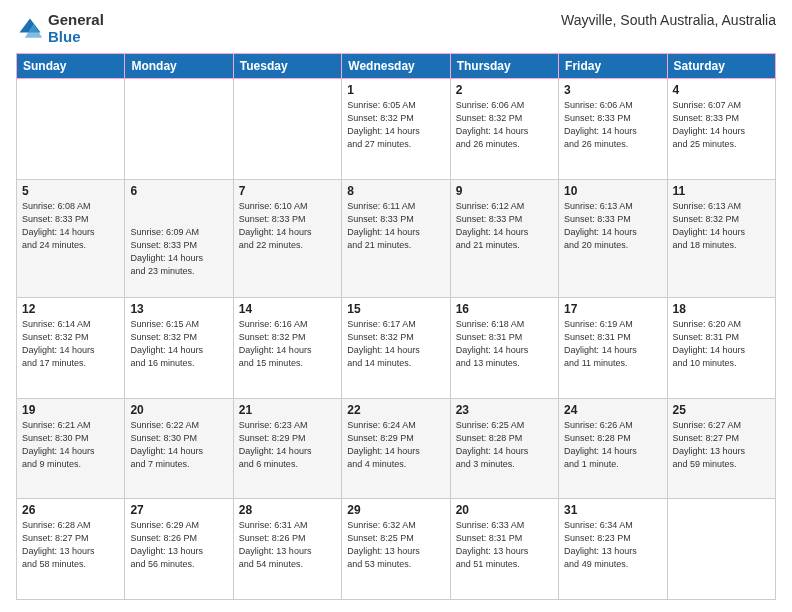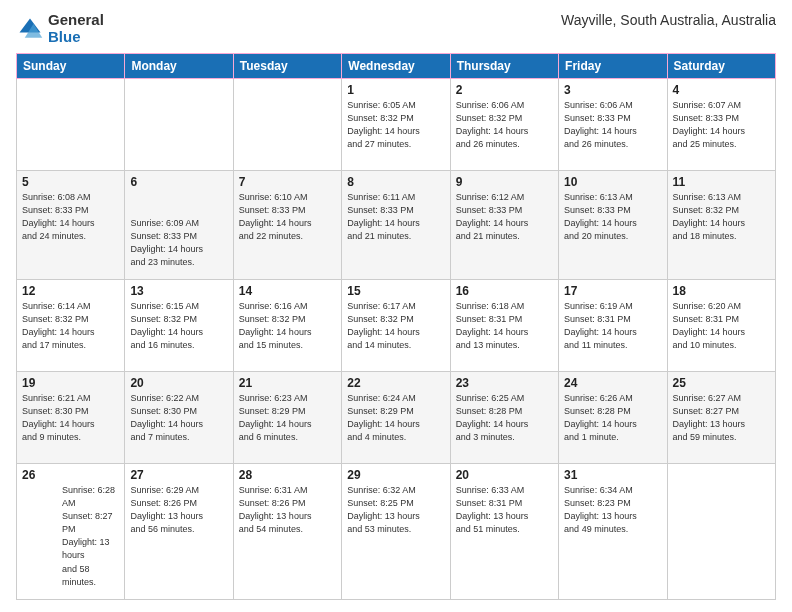--- a/index.html
+++ b/index.html
@@ -309,21 +309,21 @@
             <span class="day-num">25</span>
             <div class="day-info" style="white-space: pre-line;">Sunrise: 6:27 AM
 Sunset: 8:27 PM
 Daylight: 13 hours
 and 59 minutes.</div>
           </td>
         </tr>
         <tr>
           <td>
             <span class="day-num">26</span>
-            <div class="day-info" style="white-space: pre-line; margin-left: 40px;">Sunrise: 6:28 AM
+            <div class="day-info" style="white-space: pre-line;">Sunrise: 6:28 AM
 Sunset: 8:27 PM
 Daylight: 13 hours
 and 58 minutes.</div>
           </td>
           <td>
             <span class="day-num">27</span>
             <div class="day-info" style="white-space: pre-line;">Sunrise: 6:29 AM
 Sunset: 8:26 PM
 Daylight: 13 hours
 and 56 minutes.</div>

